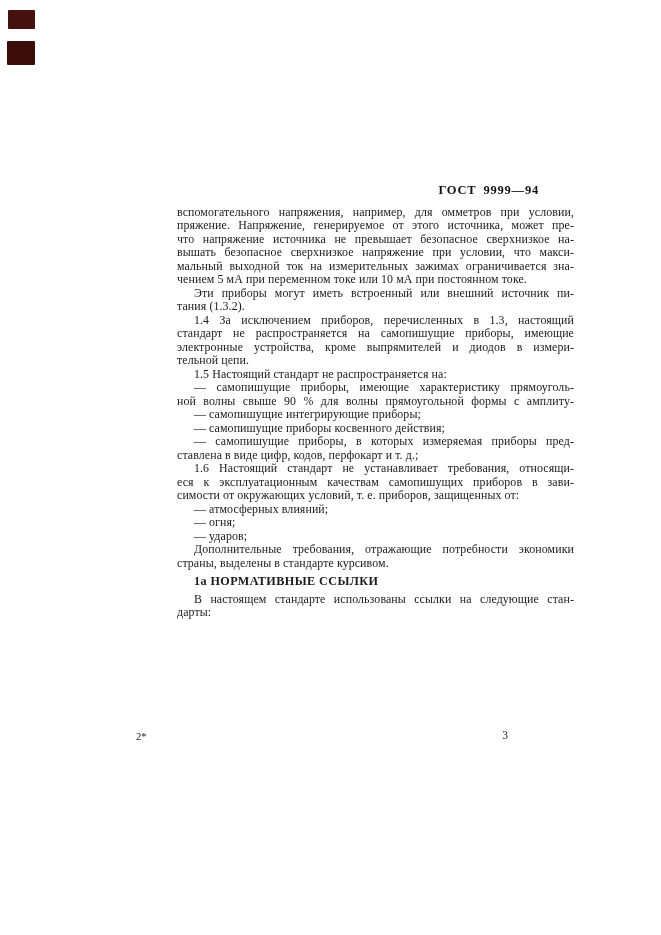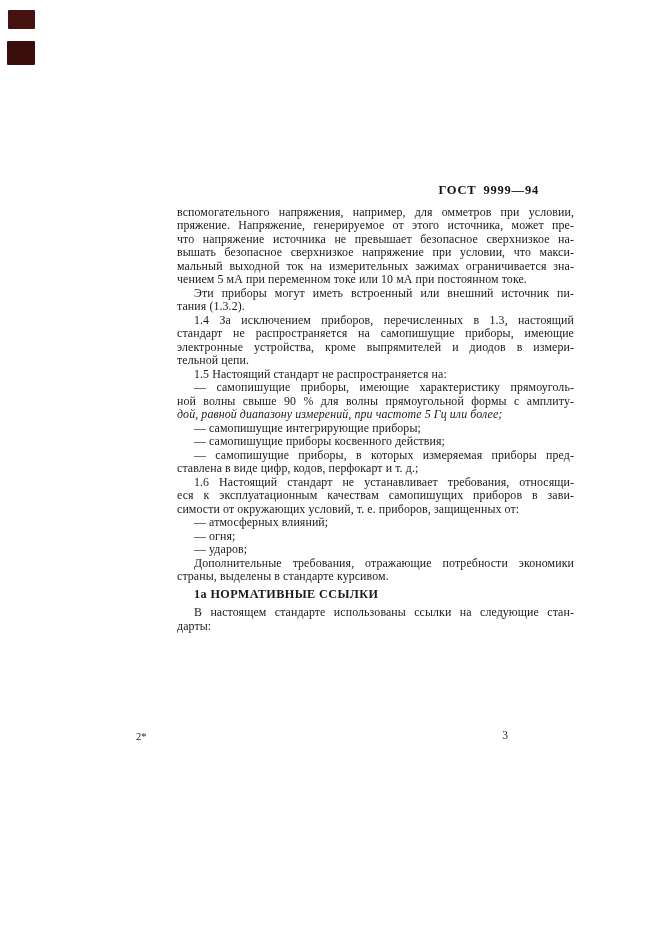--- a/index.html
+++ b/index.html
@@ -102,21 +102,20 @@
         <div class="line">стандарт не распространяется на самопишущие приборы, имеющие</div>
         <div class="line">электронные устройства, кроме выпрямителей и диодов в измери-</div>
         <div class="line last">тельной цепи.</div>
       </div>
       <div class="para">
         <div class="line last indent">1.5 Настоящий стандарт не распространяется на:</div>
       </div>
       <div class="para">
         <div class="line indent">— самопишущие приборы, имеющие характеристику прямоуголь-</div>
         <div class="line">ной волны свыше 90 % для волны прямоугольной формы с амплиту-</div>
-        <div class="line last italic">дой, равной диапазону измерений, при частоте 5 Гц или более;</div>
       </div>
       <div class="para">
         <div class="line last indent">— самопишущие интегрирующие приборы;</div>
       </div>
       <div class="para">
         <div class="line last indent">— самопишущие приборы косвенного действия;</div>
       </div>
       <div class="para">
         <div class="line indent">— самопишущие приборы, в которых измеряемая приборы пред-</div>
         <div class="line last">ставлена в виде цифр, кодов, перфокарт и т. д.;</div>

